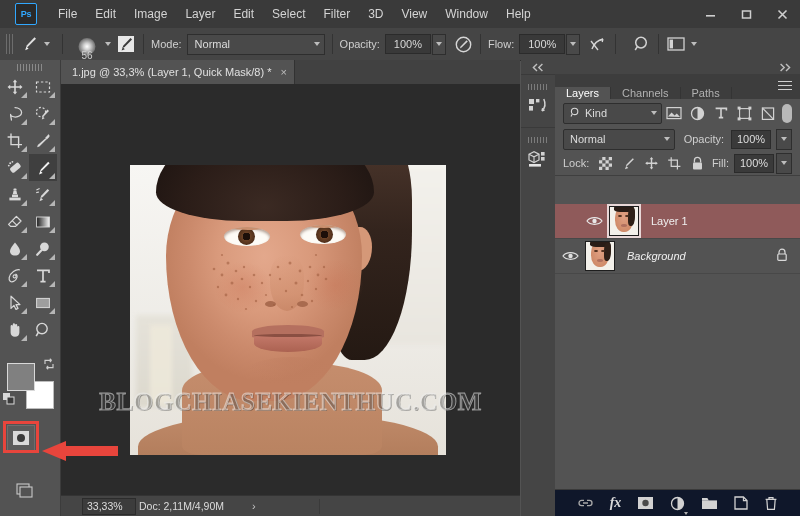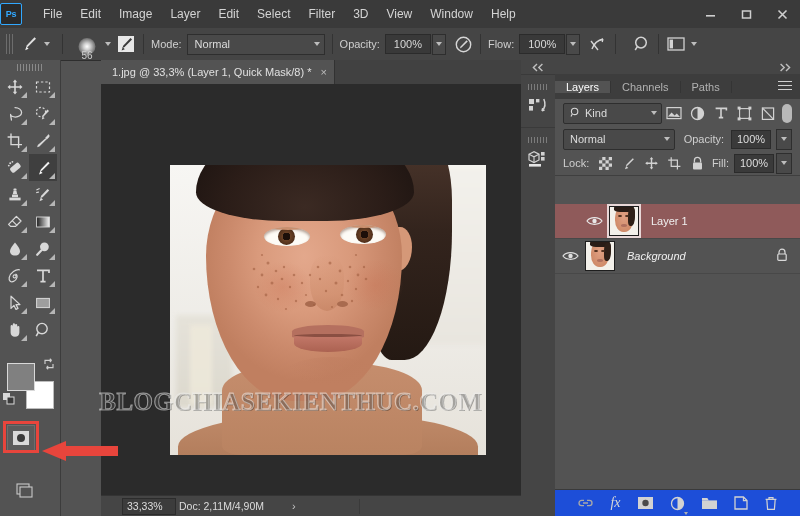--- a/index.html
+++ b/index.html
@@ -13,21 +13,21 @@
   }
   #app{position:relative;width:800px;height:516px;}
 
   
   .menubar{
     position:absolute;left:0;top:0;width:800px;height:28px;
     background:#3a3a3a;display:flex;align-items:center;
     border-bottom:1px solid #2b2b2b;
   }
   .ps-logo{
-    width:20px;height:20px;margin-left:0;margin-right:12px;
+    width:20px;height:20px;margin-left:15px;margin-right:12px;
     border:1px solid #31a8ff;border-radius:2px;background:#2a2a2a;
     color:#31a8ff;font-size:9px;font-weight:bold;
     display:flex;align-items:center;justify-content:center;
     letter-spacing:-.3px;
   }
   .menu-item{
     padding:4px 9px;font-size:12px;color:#d4d4d4;cursor:default;white-space:nowrap;
   }
   .wincontrols{position:absolute;right:0;top:0;height:28px;display:flex;align-items:stretch;}
   .wc{width:36px;display:flex;align-items:center;justify-content:center;color:#cfcfcf;font-size:12px;}
@@ -110,21 +110,21 @@
   .qm-highlight{
     position:absolute;left:1px;top:-2px;width:36px;height:32px;
     border:3px solid #e8453c;box-sizing:border-box;
   }
   .screenmode{position:absolute;left:16px;bottom:16px;}
 
   .redarrow{position:absolute;left:38px;top:438px;width:80px;height:26px;pointer-events:none;}
 
   
   .docwin{
-    position:absolute;left:61px;top:60px;width:459px;height:456px;background:#bef264;margin-left:40px;
+    position:absolute;left:61px;top:60px;width:459px;height:456px;background:#bef264;
   }
   .tabstrip{
     position:absolute;left:0;top:0;width:459px;height:24px;background:#414141;
     border-bottom:1px solid #2d2d2d;display:flex;align-items:flex-end;
   }
   .doctab{
     height:24px;background:#535353;border-right:1px solid #323232;
     display:flex;align-items:center;padding:0 7px 0 11px;gap:9px;
     font-size:11px;color:#e0e0e0;white-space:nowrap;
   }
@@ -166,21 +166,21 @@
     background:repeating-linear-gradient(to right,#7c7c7c 0 1px,transparent 1px 3px);}
 
   
   .panel{
     position:absolute;left:555px;top:60px;width:245px;height:456px;background:#454545;
   }
   .panel-collapse{
     height:14px;display:flex;align-items:center;justify-content:flex-end;
     padding-right:8px;color:#bfbfbf;font-size:9px;letter-spacing:-1px;
   }
-  .panel-tabs{height:25px;background:#3d3d3d;display:flex;align-items:center;position:relative;}
+  .panel-tabs{height:25px;background:#3d3d3d;display:flex;align-items:flex-end;position:relative;}
   .ptab{
     padding:0 11px;display:flex;align-items:center;font-size:11px;color:#b2b2b2;
     border-right:1px solid #343434;
   }
   .ptab.active{background:#535353;color:#ffffff;}
   .pmenu{position:absolute;right:8px;top:7px;width:14px;height:11px;
     background:repeating-linear-gradient(to bottom,#cfcfcf 0 1.5px,transparent 1.5px 4px);}
   .panel-body{background:#535353;height:417px;position:relative;}
   .filterrow{height:28px;display:flex;align-items:center;padding:0 8px;gap:0;}
   .kindsel{
@@ -218,22 +218,22 @@
   .eye{width:30px;display:flex;align-items:center;justify-content:center;color:#e2e2e2;}
   .thumb{
     width:28px;height:28px;background:#ffffff;border:1px solid #1e1e1e;
     position:relative;overflow:hidden;flex:0 0 auto;
   }
   .thumb.selected-thumb{outline:2px solid #e8d7d7;outline-offset:0px;}
   .layername{margin-left:12px;font-size:11px;color:#f0f0f0;flex:1;}
   .layername.italic{font-style:italic;}
   .locksmall{margin-right:12px;color:#d9d9d9;}
   .panel-foot{
-    position:absolute;left:0;bottom:0;width:245px;height:26px;background:#1d4ed8;
-    display:flex;align-items:center;justify-content:center;gap:16px;border-top:1px solid #3a3a3a;
+    position:absolute;left:0;bottom:0;width:245px;height:26px;background:#0f172a;
+    display:flex;align-items:center;justify-content:center;gap:16px;border-top:1px solid #3a3a3a;font-weight:bold;
   }
   .footicon{color:#c9c9c9;position:relative;display:flex;align-items:center;justify-content:center;}
   .footicon .mini-caret{
     position:absolute;bottom:-4px;right:-3px;width:0;height:0;
     border-left:2.5px solid transparent;border-right:2.5px solid transparent;
     border-top:3px solid #b0b0b0;
   }
 
   
   .photo{position:absolute;inset:0;background:#f6f4f0;}

